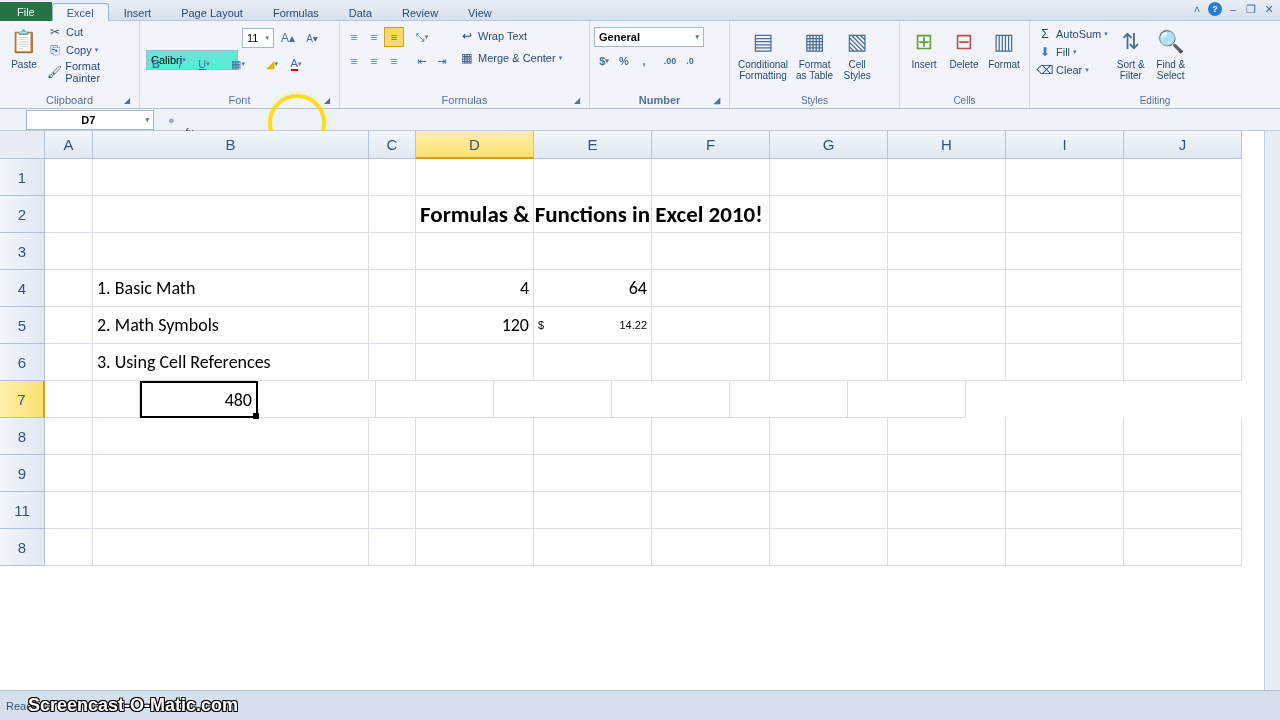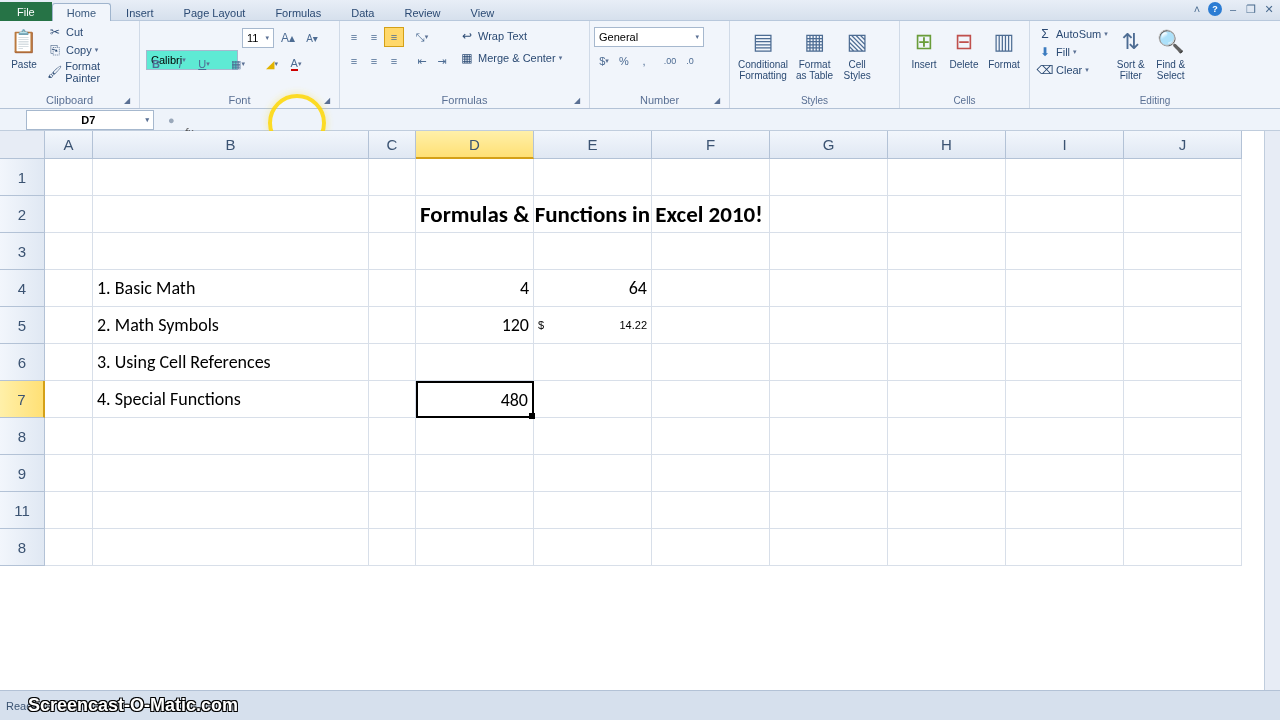--- a/index.html
+++ b/index.html
@@ -425,21 +425,21 @@
 
     .currency-cell {
         display:flex; width:100%; justify-content:space-between;
     }
   </style>
 </head>
 <body>
 
 <div class="ribbon-tabs">
   <div class="tab file">File</div>
-  <div class="tab active">Home</div>
+  <div class="tab active">Excel</div>
   <div class="tab">Insert</div>
   <div class="tab">Page Layout</div>
   <div class="tab">Formulas</div>
   <div class="tab">Data</div>
   <div class="tab">Review</div>
   <div class="tab">View</div>
   <div class="title-bar-controls">
     <div class="title-control">˄</div>
     <div class="title-control help-circle">?</div>
     <div class="title-control">–</div>
@@ -540,21 +540,21 @@
         <div class="small-btn">
             <span class="sicon">▦</span>
             <span>Merge &amp; Center</span>
             <span class="dd-arrow">▾</span>
           </div>
       </div>
     </div>
     <div class="group-label"><span>Formulas</span><span class="group-launcher">◢</span></div>
   </div>
 
-  <div class="ribbon-group" style="width:140px;">
+  <div class="ribbon-group" style="width:140px;font-weight:bold;">
     <div class="group-content vcol" style="padding-top:4px; gap:4px;">
       <div class="number-format">
           <span>General</span>
           <span class="dd-arrow">▾</span>
         </div>
       <div class="toggle-group">
         <div class="tg-btn">$<span class="dd-arrow">▾</span></div>
         <div class="tg-btn">%</div>
         <div class="tg-btn">,</div>
         <div style="width:6px;"></div>
@@ -748,21 +748,20 @@
           <div class="cell" style="width: 118px;"></div>
           <div class="cell" style="width: 118px;"></div>
           <div class="cell" style="width: 118px;"></div>
           <div class="cell" style="width: 118px;"></div>
           <div class="cell" style="width: 118px;"></div>
           <div class="cell" style="width: 118px;"></div>
         </div>
         <div class="row">
           <div class="row-head selrow">7</div>
           <div class="cell" style="width: 48px;"></div>
-          <div class="cell" style="width: 276px;">4. Special Functions</div>
           <div class="cell" style="width: 47px;"></div>
           <div class="cell right selected" style="width: 118px;">480<div class="fill-handle"></div></div>
           <div class="cell" style="width: 118px;"></div>
           <div class="cell" style="width: 118px;"></div>
           <div class="cell" style="width: 118px;"></div>
           <div class="cell" style="width: 118px;"></div>
           <div class="cell" style="width: 118px;"></div>
           <div class="cell" style="width: 118px;"></div>
         </div>
         <div class="row">

